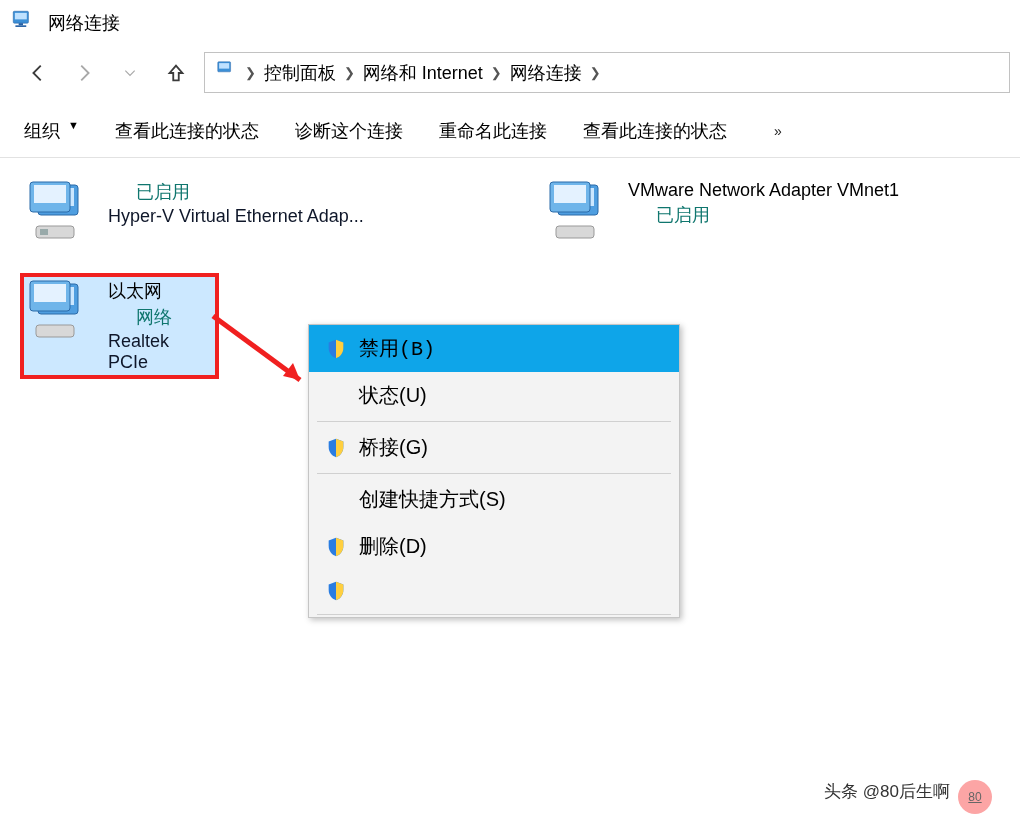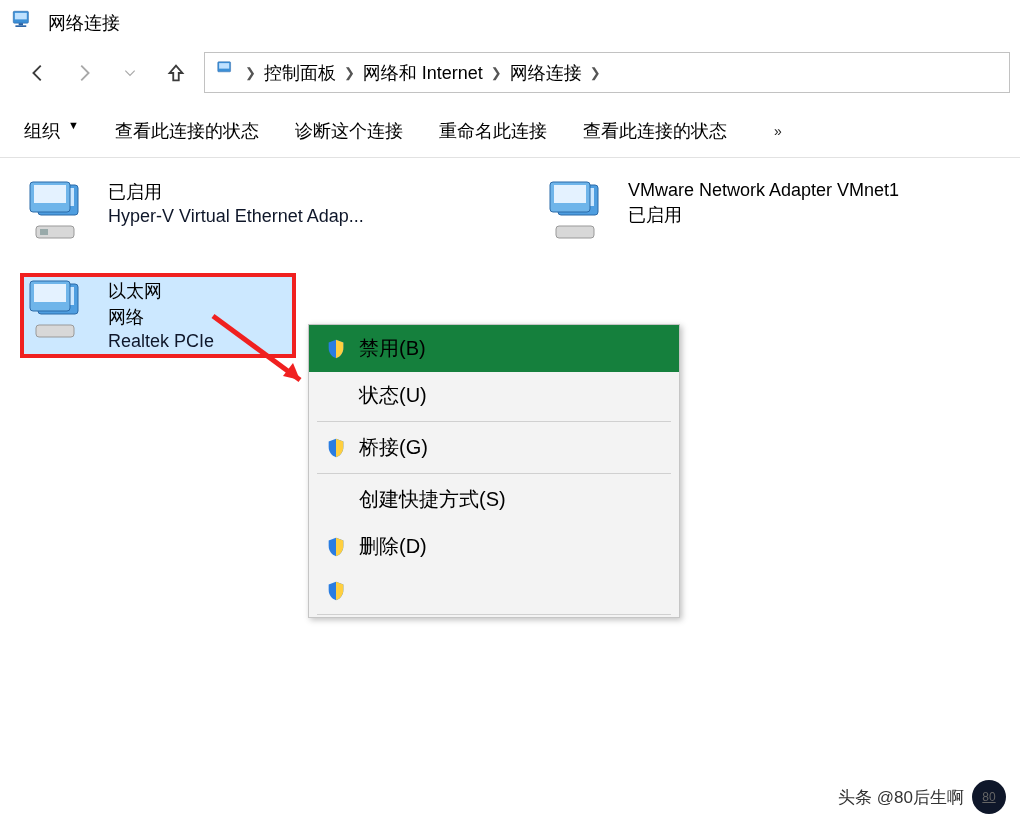--- a/index.html
+++ b/index.html
@@ -77,25 +77,25 @@
     gap: 12px;
     width: 460px;
     padding: 6px 6px;
   }
   .adapter.selected {
     background: #cce8ff;
   }
   .adapter.highlight {
     border: 4px solid #f02020;
     padding: 2px;
-    width: 276px;
+    width: 199px;
   }
   .adapter-icon { width:70px; height:65px; }
   .adapter-text { display:flex; flex-direction:column; gap:2px; font-size:18px; }
-  .adapter-status { color:#000000; }
+  .adapter-status { color:#0f766e;margin-left:28px; }
   .adapter-device { color:#0f172a; }
 
   .redarrow {
     position: absolute;
     left: 205px; top: 150px;
   }
 
   .context-menu {
     position: absolute;
     left: 308px; top: 166px;
@@ -105,38 +105,39 @@
     box-shadow: 2px 2px 6px rgba(0,0,0,0.25);
   }
   .context-menu .item {
     display: flex;
     align-items: center;
     gap: 10px;
     padding: 10px 14px 10px 14px;
     font-size: 20px;
   }
   .context-menu .item.hover {
-    background: #15803d;
+    background: #0ea5e9;
+    font-family: Liberation Mono, monospace;
   }
   .context-menu .sep {
     border-top: 1px solid #d0d0d0;
     margin: 2px 8px;
   }
   .shield-slot { width: 26px; display:flex; justify-content:center; }
   .item-label { flex:1; }
 
   .watermark {
     position: absolute;
-    right: 14px; bottom: 14px;
-    display: flex; align-items: center; gap: 8px;
+    right: 28px; bottom: 14px;
+    display: flex; gap: 8px;
     font-size: 17px; color: #333;
   }
   .avatar-dot {
     width: 34px; height: 34px; border-radius: 50%;
-    background: #0f172a; display:flex; align-items:center; justify-content:center;
+    background: #fca5a5; display:flex; align-items:center; justify-content:center;
     font-size: 12px; color:#666;text-decoration:underline;
   }
 </style>
 </head>
 <body>
 
 <div class="titlebar">
   <span>
     <svg class="adapter-icon" style="width:26px;height:26px" viewBox="0 0 48 48">
       <rect x="6" y="6" width="28" height="22" rx="2" fill="#3c8fd6" stroke="#2660a4"></rect>

